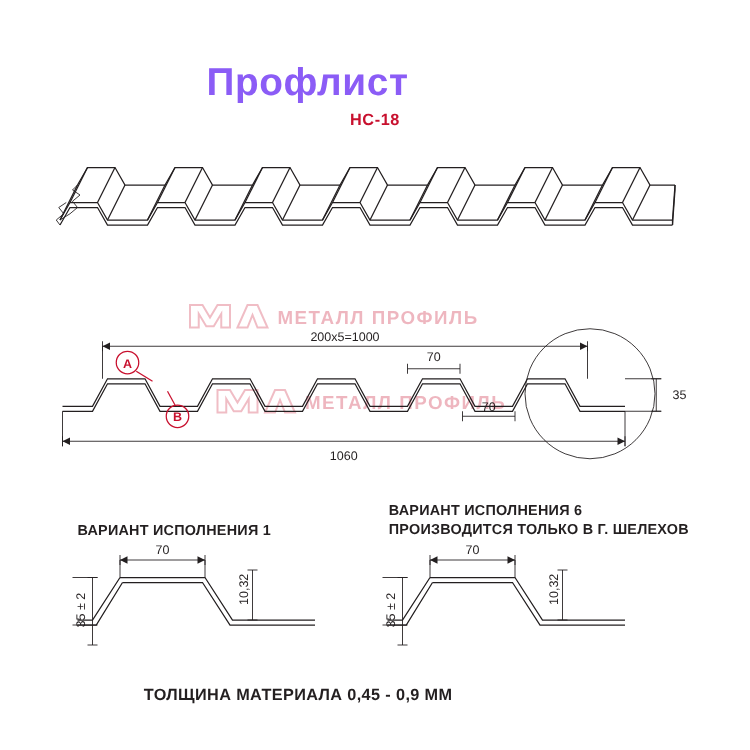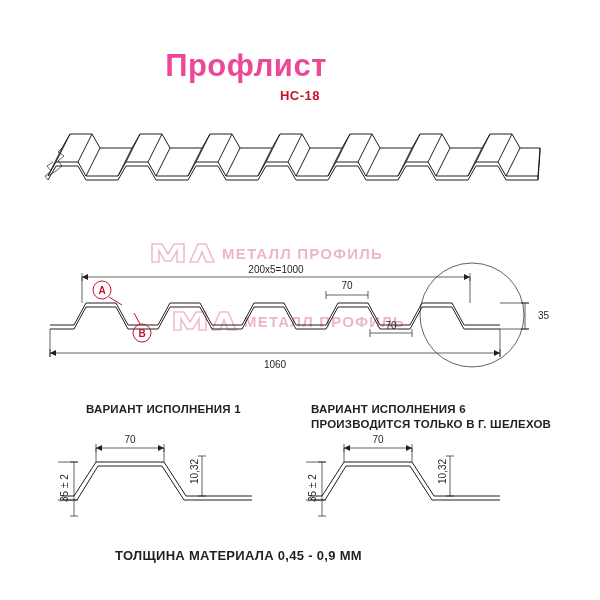--- a/index.html
+++ b/index.html
@@ -23,21 +23,21 @@
   
   .title {
     position: absolute;
     top: 48px;
     left: 0;
     width: 492px;
     text-align: center;
     font-size: 31px;
     font-weight: bold;
     letter-spacing: 0.5px;
-    color: #ec4899;
+    color: #8b5cf6;
   }
   .subtitle {
     position: absolute;
     top: 88px;
     left: 0;
     width: 600px;
     text-align: center;
     font-size: 13px;
     font-weight: bold;
     color: #c8102e;
@@ -68,21 +68,21 @@
   .wm1 { top: 232px; left: 146px; }
   .wm2 { top: 300px; left: 168px; }
   
   .variant-label {
     position: absolute;
     font-size: 11.5px;
     font-weight: bold;
     color: #231f20;
     letter-spacing: 0.2px;
   }
-  .v1-label { top: 403px; left: 62px; margin-left: 24px; }
+  .v1-label { top: 419px; left: 62px; }
   .v2-label { top: 403px; left: 311px; }
   .v2-label2 { top: 418px; left: 311px; text-align: right; }
   .variant-draw {
     position: absolute;
     top: 428px;
     height: 95px;
   }
   .v1-draw { left: 52px; width: 230px; }
   .v2-draw { left: 300px; width: 230px; }
   

